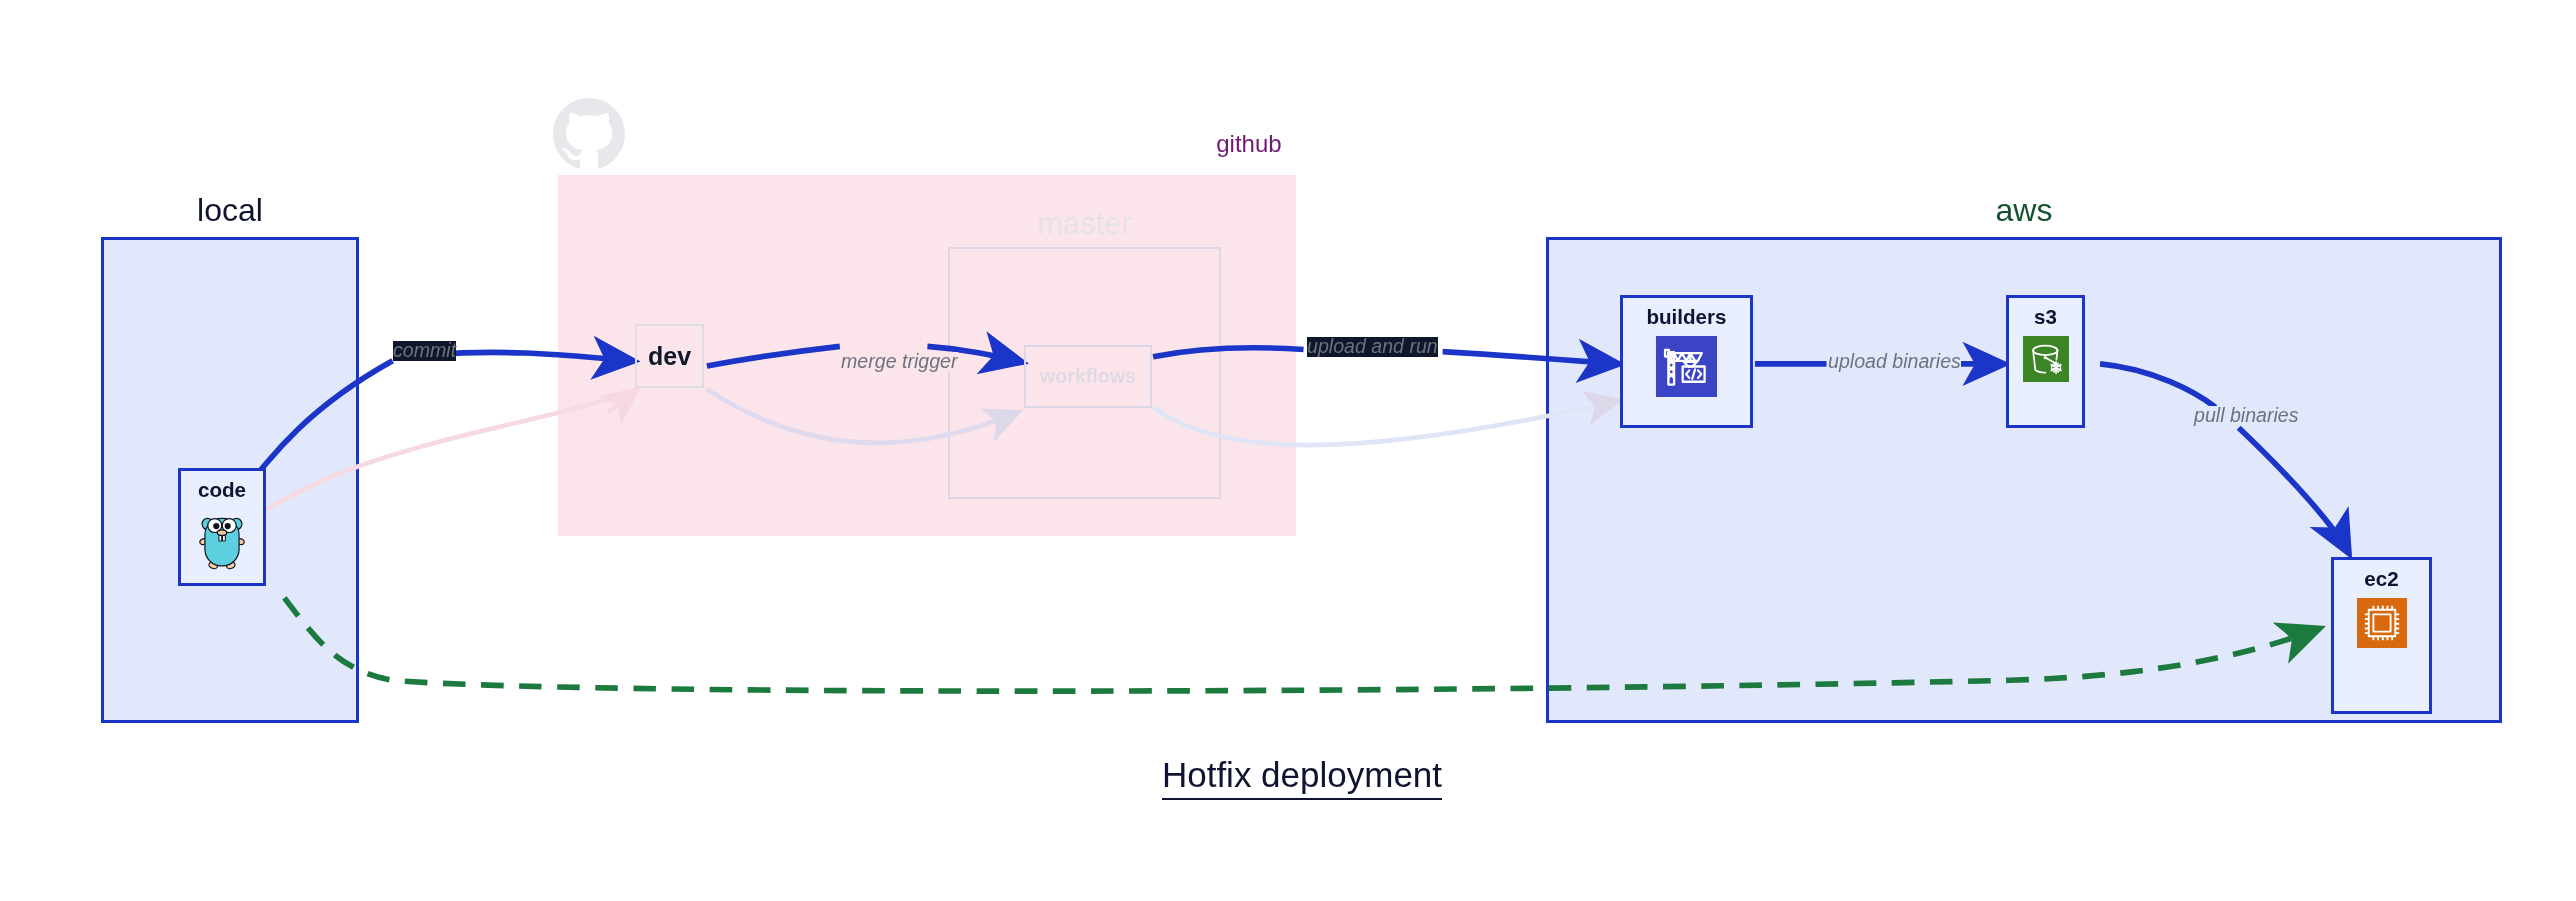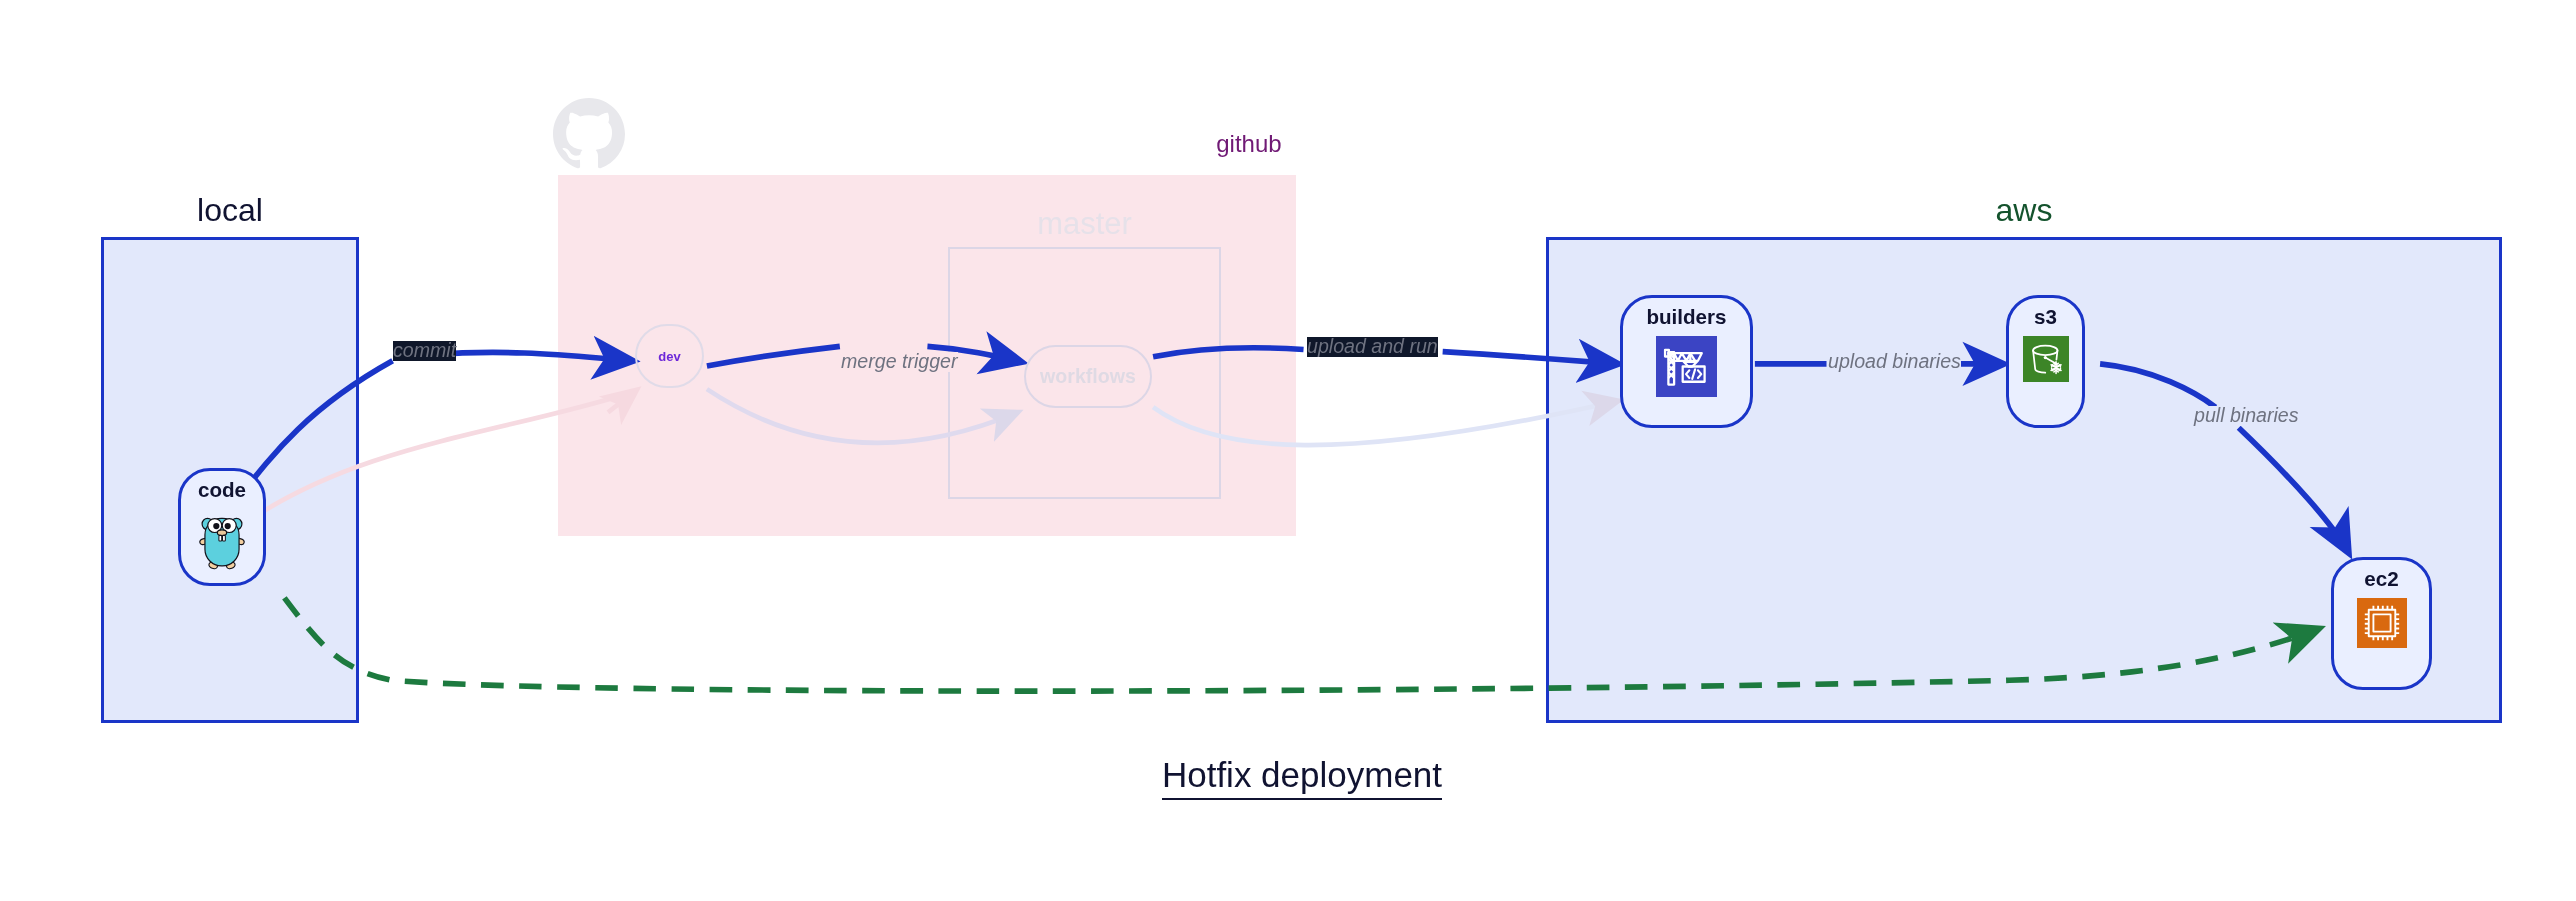--- a/index.html
+++ b/index.html
@@ -3,56 +3,56 @@
 <meta charset="utf-8">
 <style>
   html,body{margin:0;padding:0;background:#ffffff;}
   body{width:2604px;height:902px;overflow:hidden;font-family:"Liberation Sans",sans-serif;}
   #stage{position:relative;width:2604px;height:902px;background:#fff;}
   #edges{position:absolute;left:0;top:0;width:2604px;height:902px;pointer-events:none;}
 
   .grp{position:absolute;box-sizing:border-box;}
   .grp-title{position:absolute;text-align:center;font-weight:400;white-space:nowrap;}
 
-  .node{position:absolute;box-sizing:border-box;display:flex;flex-direction:column;align-items:center;border-radius:32px;}
+  .node{position:absolute;box-sizing:border-box;display:flex;flex-direction:column;align-items:center;}
   .node-label{font-weight:700;white-space:nowrap;line-height:1;}
   .node-icon{display:block;}
 
   
   #grp-local{left:101px;top:237px;width:258px;height:486px;background:#e2e8fb;border:3.6px solid #1a35c8;}
   #grp-local-title{left:101px;top:192px;width:258px;font-size:32px;color:#101331;}
 
   
   #grp-github{left:558px;top:175px;width:738px;height:361px;background:#fbe5ea;border:0;opacity:1;}
   #grp-github-title{left:1038px;top:130px;width:258px;font-size:24px;color:#701a75;text-align:right;padding-right:14.4px;box-sizing:border-box;}
   #github-logo{position:absolute;left:553px;top:98px;width:72px;height:72px;opacity:1;}
 
   
   #grp-master{left:948px;top:247px;width:273px;height:252px;background:transparent;border:2.6px solid #dcd6e6;}
   #grp-master-title{left:948px;top:206px;width:273px;font-size:31px;color:#e6e1e9;}
 
   
   #node-dev{left:635px;top:324px;width:69px;height:64px;background:transparent;border:2.6px solid #e0dbe8;justify-content:center;}
-  #node-dev .node-label{font-size:13px;color:#6d28d9;}
+  #node-dev .node-label{font-size:25px;color:#0f172a;}
   #node-workflows{left:1024px;top:345px;width:128px;height:63px;background:transparent;border:2.6px solid #dcd6e6;justify-content:center;}
   #node-workflows .node-label{font-size:19.6px;color:#dfdae4;}
 
   
   #grp-aws{left:1546px;top:237px;width:956px;height:486px;background:#e2e8fb;border:3.6px solid #1a35c8;}
   #grp-aws-title{left:1546px;top:192px;width:956px;font-size:32px;color:#14532d;}
 
   
   .solid{background:#eaefff;border:3.6px solid #1a35c8;padding-top:9.3px;}
   #node-code{left:178px;top:468px;width:88px;height:118px;}
   #node-code .node-label{font-size:20.6px;color:#101331;}
   #node-builders{left:1620px;top:295px;width:133px;height:133px;}
   #node-builders .node-label{font-size:20.6px;color:#101331;}
   #node-s3{left:2006px;top:295px;width:79px;height:133px;}
   #node-s3 .node-label{font-size:20.6px;color:#101331;}
-  #node-ec2{left:2331px;top:557px;width:101px;height:133px;}
+  #node-ec2{left:2331px;top:557px;width:101px;height:157px;}
   #node-ec2 .node-label{font-size:20.6px;color:#101331;}
 
   .icon-box{margin-top:8.2px;}
 
   
   .elabel{position:absolute;font-style:italic;font-size:19.6px;color:#6e7280;white-space:nowrap;background:#0f172a;line-height:1;}
   .elabel.on-pink{background:#fbe5ea;}
   .elabel.on-blue{background:#e2e8fb;}
 
   

